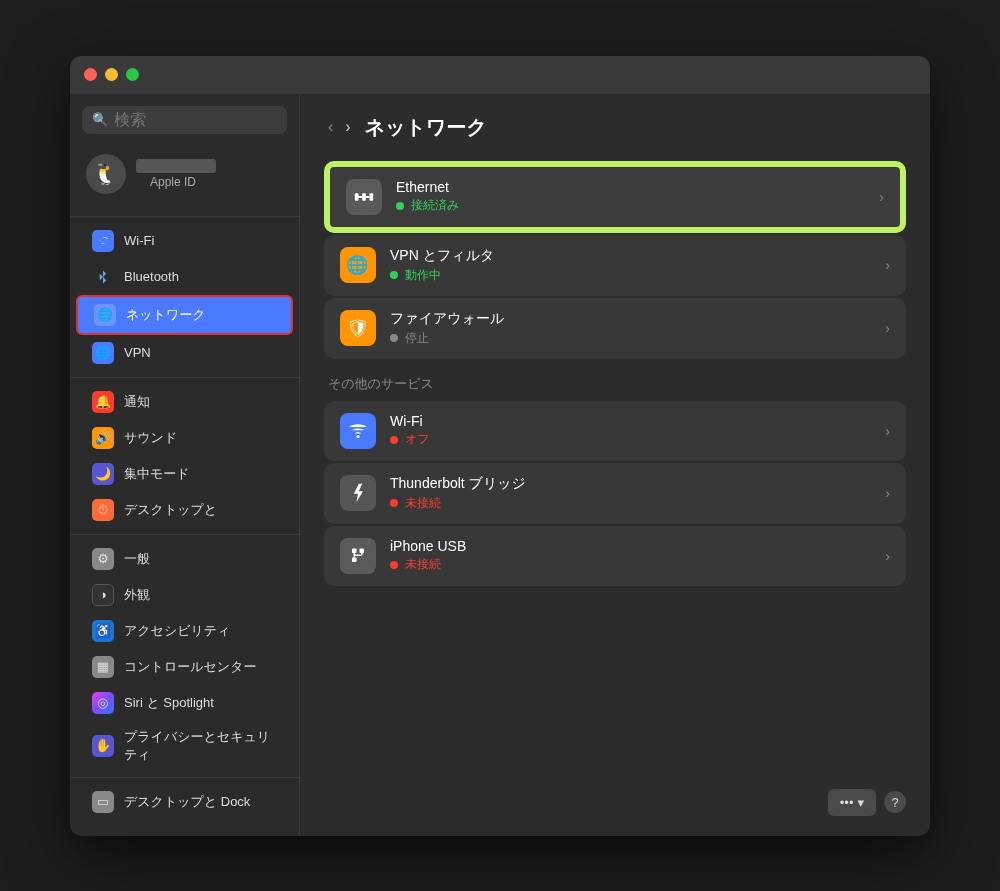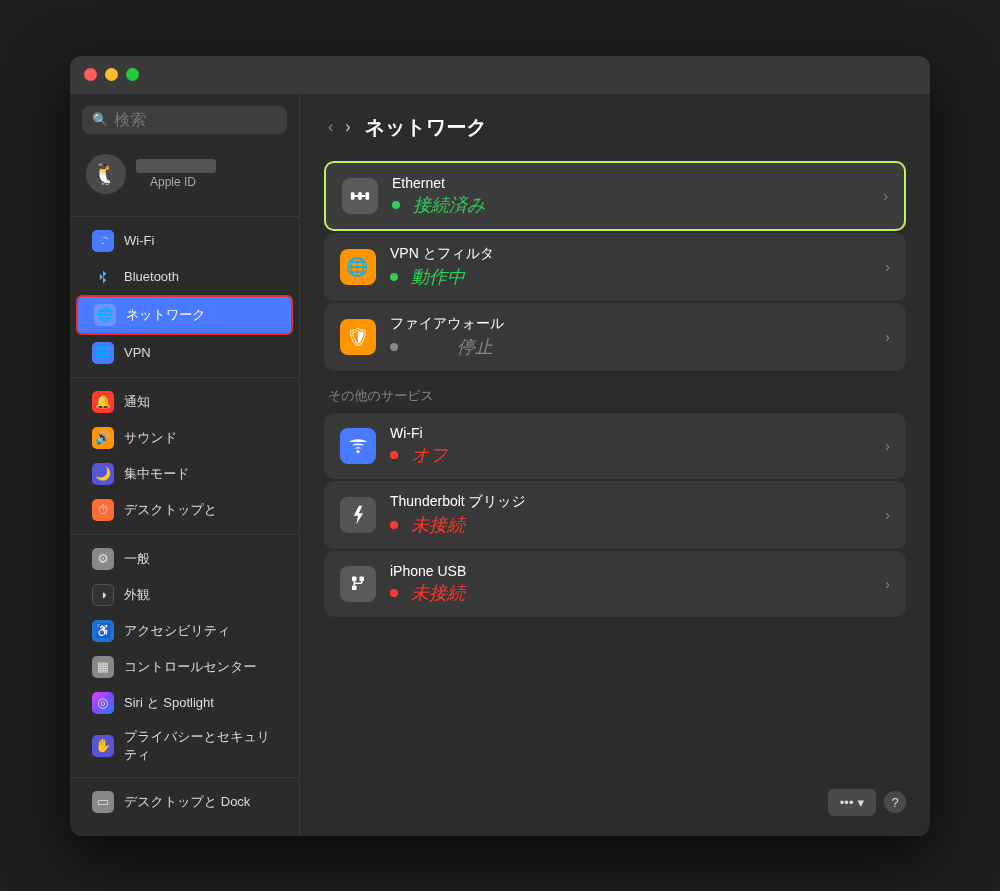--- a/index.html
+++ b/index.html
@@ -197,21 +197,21 @@
     .network-item {
       display: flex;
       align-items: center;
       background: #383838;
       border-radius: 10px;
       padding: 12px 16px;
       cursor: pointer;
       position: relative;
     }
     .network-item.highlighted {
-      border: 2px solid #bef264;
+      border: 6px solid #bef264;
       background: #3c3c3c;
     }
     .network-item-icon {
       width: 36px;
       height: 36px;
       border-radius: 8px;
       display: flex;
       align-items: center;
       justify-content: center;
       margin-right: 14px;
@@ -221,37 +221,36 @@
     .network-item-info {
       flex: 1;
     }
     .network-item-name {
       color: #fff;
       font-size: 14px;
       font-weight: 500;
       margin-bottom: 2px;
     }
     .network-item-status {
-      font-size: 18px;
-      display: flex;
-      align-items: center;
-      gap: 13px;
-      font-style: italic;
+      font-size: 12px;
+      display: flex;
+      align-items: center;
+      gap: 7px;
     }
     .status-dot {
       width: 8px;
       height: 8px;
       border-radius: 50%;
       display: inline-block;
     }
     .dot-green { background: #30d158; }
     .dot-gray { background: #888; }
     .dot-red { background: #ff3b30; }
     .status-text-green { color: #30d158; }
-    .status-text-gray { color: #888; margin-left: 46px; }
+    .status-text-gray { color: #888; }
     .status-text-red { color: #ff3b30; }
     .chevron {
       color: #888;
       font-size: 14px;
     }
     .section-label {
       color: #888;
       font-size: 13px;
       margin: 16px 0 8px 4px;
     }

